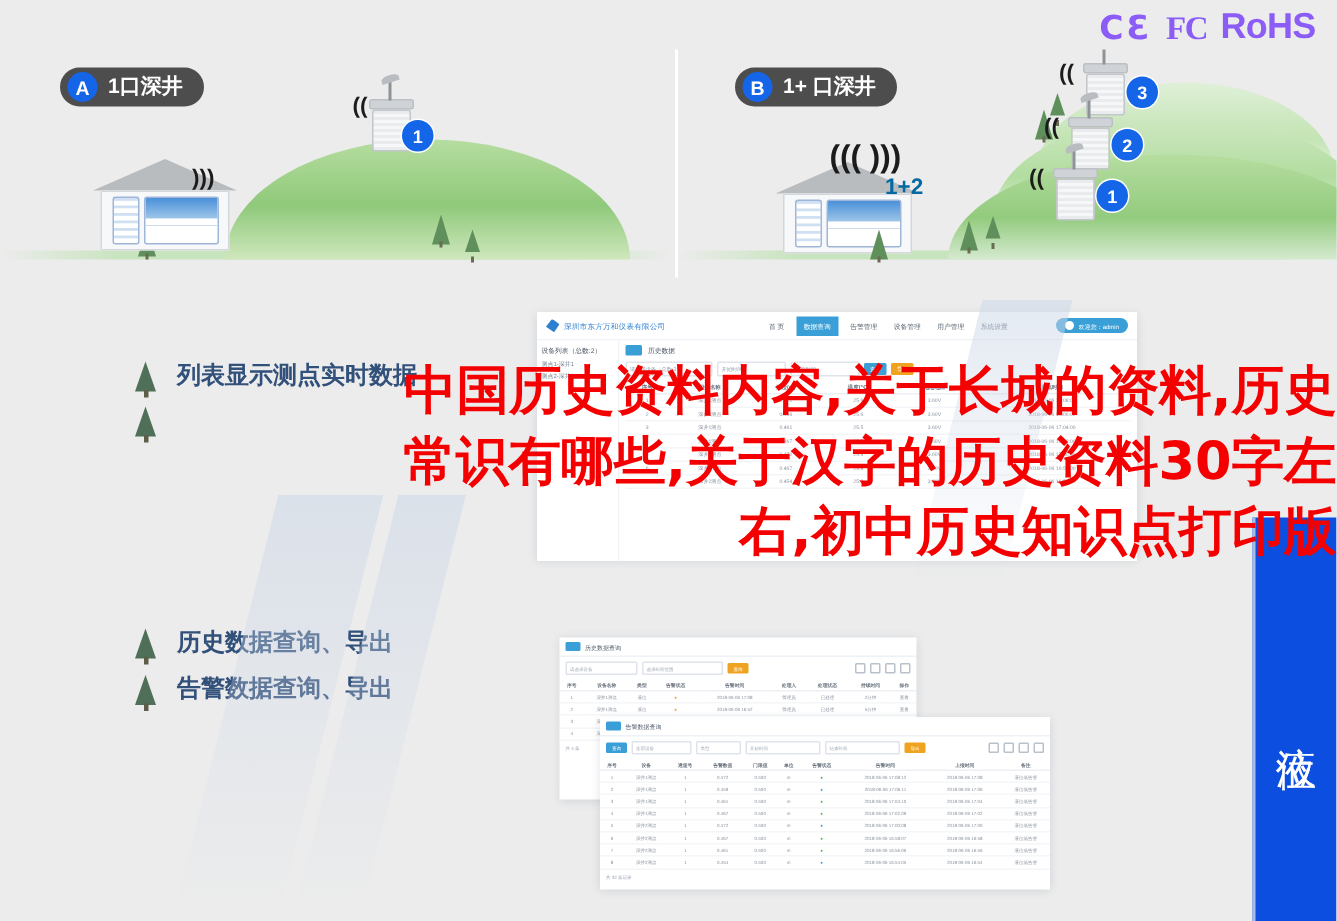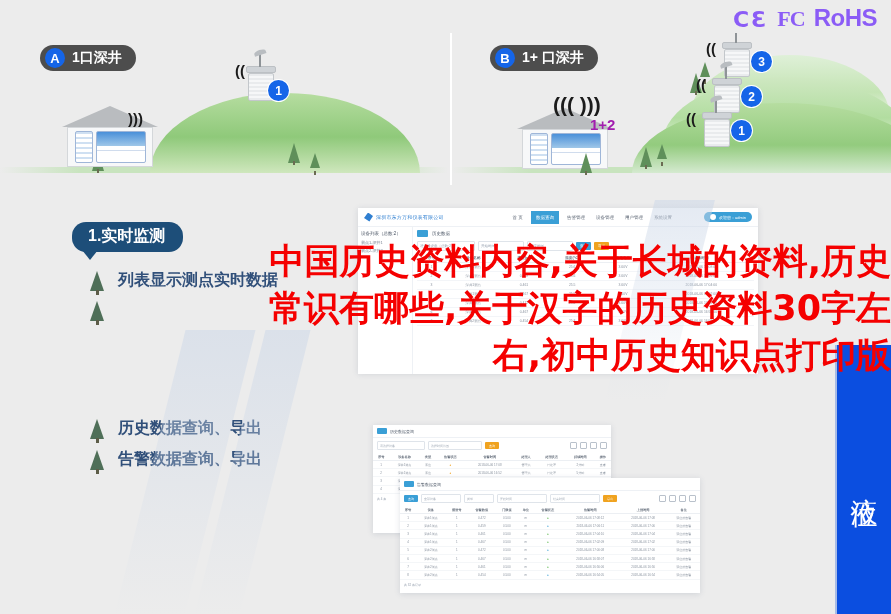--- a/index.html
+++ b/index.html
@@ -105,21 +105,21 @@
   .wifi-big{font-size:21px;}
 
   .num-badge{
     position:absolute;z-index:12;
     width:21px;height:21px;border-radius:50%;
     background:#1565e8;color:#fff;
     font-size:12px;font-weight:700;
     display:flex;align-items:center;justify-content:center;
     box-shadow:0 0 0 1px #fff;
   }
-  .sum-label{position:absolute;z-index:12;color:#a21caf;font-size:15px;font-weight:600;}
+  .sum-label{position:absolute;z-index:12;color:#0369a1;font-size:15px;font-weight:600;}
 
   .tree{position:absolute;z-index:8;width:0;height:0;
     border-left:6px solid transparent;border-right:6px solid transparent;
     border-bottom:20px solid #5f8f5a;}
   .tree.sm{border-left-width:5px;border-right-width:5px;border-bottom-width:15px;}
   .tree:after{content:"";position:absolute;left:-1px;top:18px;width:2px;height:4px;background:#6b6b52;}
 
   
   .feat{position:absolute;}
   .feat-tab{
@@ -325,21 +325,20 @@
 
     <div class="tree" style="left:238px;bottom:92px;z-index:9;"></div>
     <div class="tree sm" style="left:248px;bottom:108px;z-index:9;"></div>
   </div>
 
   <div class="streak" style="left:150px;top:330px;width:70px;height:285px;"></div>
   <div class="streak" style="left:230px;top:330px;width:45px;height:285px;"></div>
   <div class="streak" style="left:630px;top:200px;width:60px;height:200px;"></div>
 
   <div class="feat" style="left:72px;top:222px;">
-    <div class="feat-tab">1.实时监测</div>
     <div class="feat-list">
       <div class="feat-row">
         <span class="feat-tree"></span>
         <span class="feat-text">列表显示测点实时数据</span>
       </div>
       <div class="feat-row">
         <span class="feat-tree"></span>
       </div>
     </div>
   </div>

